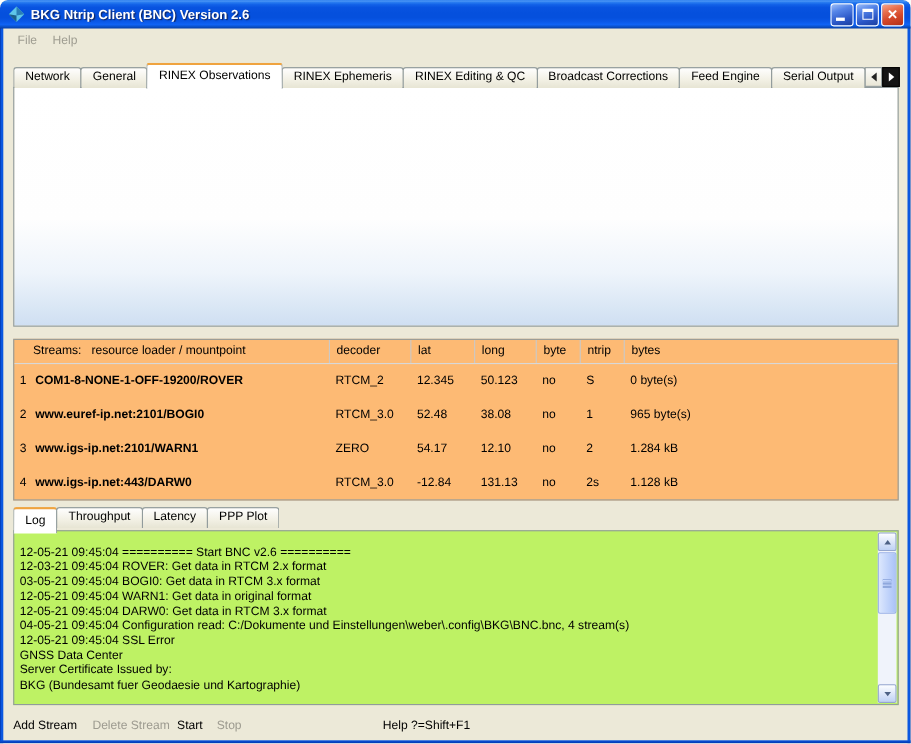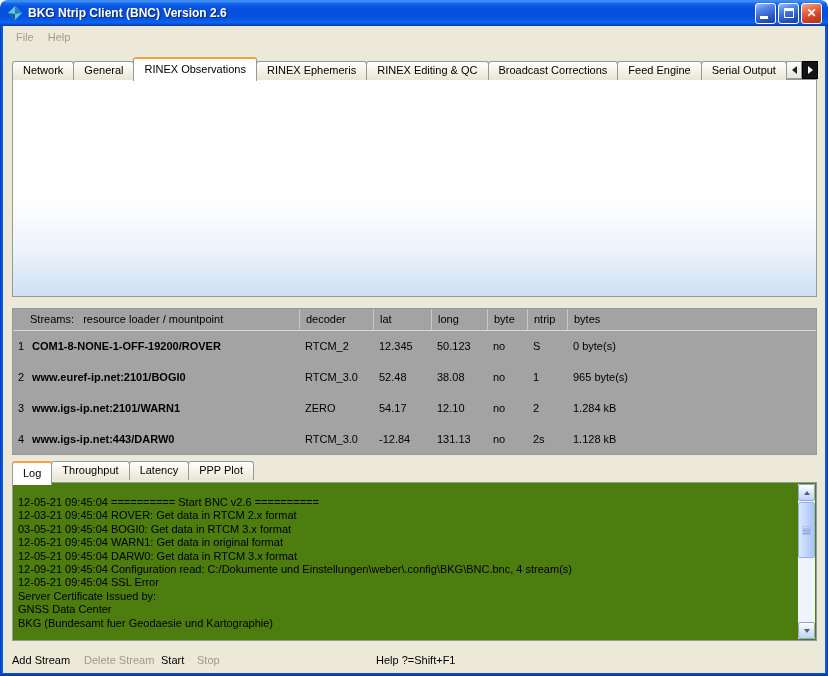--- a/index.html
+++ b/index.html
@@ -60,32 +60,32 @@
   .arr-up { width:0; height:0; border-left:3px solid transparent; border-right:3px solid transparent; border-bottom:4px solid #4d6185; }
   .spin-btns { position:absolute; right:1px; top:1px; width:14px; height:16px; display:flex; flex-direction:column; gap:1px; }
   .spin-btn { flex:1; border:1px solid #9ab0d6; border-radius:2px; background:linear-gradient(180deg,#e8effc,#cfdef7 50%,#aec7ef);
     display:flex; align-items:center; justify-content:center; padding:0; }
   .spin-btn .arr-dn { border-top-width:3px; border-left-width:3px; border-right-width:3px; }
   .spin-btn .arr-up { border-bottom-width:3px; border-left-width:3px; border-right-width:3px; }
   .checkbox { position:absolute; width:13px; height:13px; background:#fff; border:1px solid #1c5e9a; box-shadow:inset 1px 1px 2px #b9d2e8; }
   .checkmark { position:absolute; left:2px; top:2px; width:7px; height:4px; border-left:2px solid #21a121; border-bottom:2px solid #21a121; transform:rotate(-48deg); }
 
   
-  .streams { position:absolute; left:12px; right:11px; top:308px; height:147px; border:1px solid #919b9c; background:#a3a3a3; overflow:hidden; }
+  .streams { position:absolute; left:12px; right:11px; top:308px; height:147px; border:1px solid #919b9c; background:#fdba74; overflow:hidden; }
   .thead { display:grid; grid-template-columns:286px 74px 58px 56px 40px 40px 1fr; height:22px; border-bottom:1px solid #d8d8d8; }
   .thead > div { line-height:21px; padding-left:6px; border-left:1px solid #c9c9c9; white-space:nowrap; overflow:hidden; }
   .thead > div:first-child { border-left:none; padding-left:17px; white-space:pre; }
   .trow { display:grid; grid-template-columns:18px 268px 74px 58px 56px 40px 40px 1fr; height:31px; }
   .trow > div { line-height:31px; padding-left:6px; white-space:nowrap; overflow:hidden; }
   .trow > div.numcell { padding-left:5px; }
   .trow > div.mtcell { padding-left:1px;font-weight:bold; }
 
   
   .btabbar { position:absolute; left:12px; top:461px; height:22px; display:flex; z-index:5; }
-  .logbox { position:absolute; left:12px; right:11px; top:482px; height:159px; border:1px solid #919b9c; background:#4d7c0f; z-index:1; }
+  .logbox { position:absolute; left:12px; right:11px; top:482px; height:159px; border:1px solid #919b9c; background:#bef264; z-index:1; }
   .logtext { position:absolute; left:0; top:0; right:20px; bottom:0; padding:13px 4px 0 5px; overflow:hidden; }
   .logline { line-height:13.4px; white-space:pre; }
 
   
   .sbar { position:absolute; right:1px; top:1px; bottom:1px; width:17px; background:#f0f3fb; }
   .sb-btn { position:absolute; left:0; width:17px; height:17px; border:1px solid #95a6cf; border-radius:2px;
     background:linear-gradient(180deg,#fdfeff,#d7e2f8 60%,#bfd2f5); display:flex; align-items:center; justify-content:center; padding:0; }
   .sb-btn.up { top:0; }
   .sb-btn.down { bottom:0; }
   .sb-thumb { position:absolute; left:0; top:18px; width:17px; height:56px; border:1px solid #98b0e8; border-radius:2px;
@@ -245,40 +245,40 @@
     <div class="tab">PPP Plot</div>
   </div>
 
   <div class="logbox">
     <div class="logtext">
       <div class="logline">12-05-21 09:45:04 ========== Start BNC v2.6 ==========</div>
       <div class="logline">12-03-21 09:45:04 ROVER: Get data in RTCM 2.x format</div>
       <div class="logline">03-05-21 09:45:04 BOGI0: Get data in RTCM 3.x format</div>
       <div class="logline">12-05-21 09:45:04 WARN1: Get data in original format</div>
       <div class="logline">12-05-21 09:45:04 DARW0: Get data in RTCM 3.x format</div>
-      <div class="logline">12-09-21 09:45:04 Configuration read: C:/Dokumente und Einstellungen\weber\.config\BKG\BNC.bnc, 4 stream(s)</div>
+      <div class="logline">04-05-21 09:45:04 Configuration read: C:/Dokumente und Einstellungen\weber\.config\BKG\BNC.bnc, 4 stream(s)</div>
       <div class="logline">12-05-21 09:45:04 SSL Error</div>
+      <div class="logline">GNSS Data Center</div>
       <div class="logline">Server Certificate Issued by:</div>
-      <div class="logline">GNSS Data Center</div>
       <div class="logline">BKG (Bundesamt fuer Geodaesie und Kartographie)</div>
     </div>
     <div class="sbar">
       <button class="sb-btn up">
           <span class="arr-up"></span>
         </button>
       <div class="sb-thumb"></div>
       <button class="sb-btn down">
           <span class="arr-dn"></span>
         </button>
     </div>
   </div>
 
   <div class="footer-item" style="left:12px;">Add Stream</div>
   <div class="footer-item disabled" style="left:84px;">Delete Stream</div>
   <div class="footer-item" style="left:161px;">Start</div>
   <div class="footer-item disabled" style="left:197px;">Stop</div>
-  <div class="footer-item" style="left:376px;">Help ?=Shift+F1</div>
+  <div class="footer-item" style="left:348px;">Help ?=Shift+F1</div>
 
   <div class="frame-left"></div>
   <div class="frame-right"></div>
   <div class="frame-bottom"></div>
 
 </div>
 
 </body></html>

